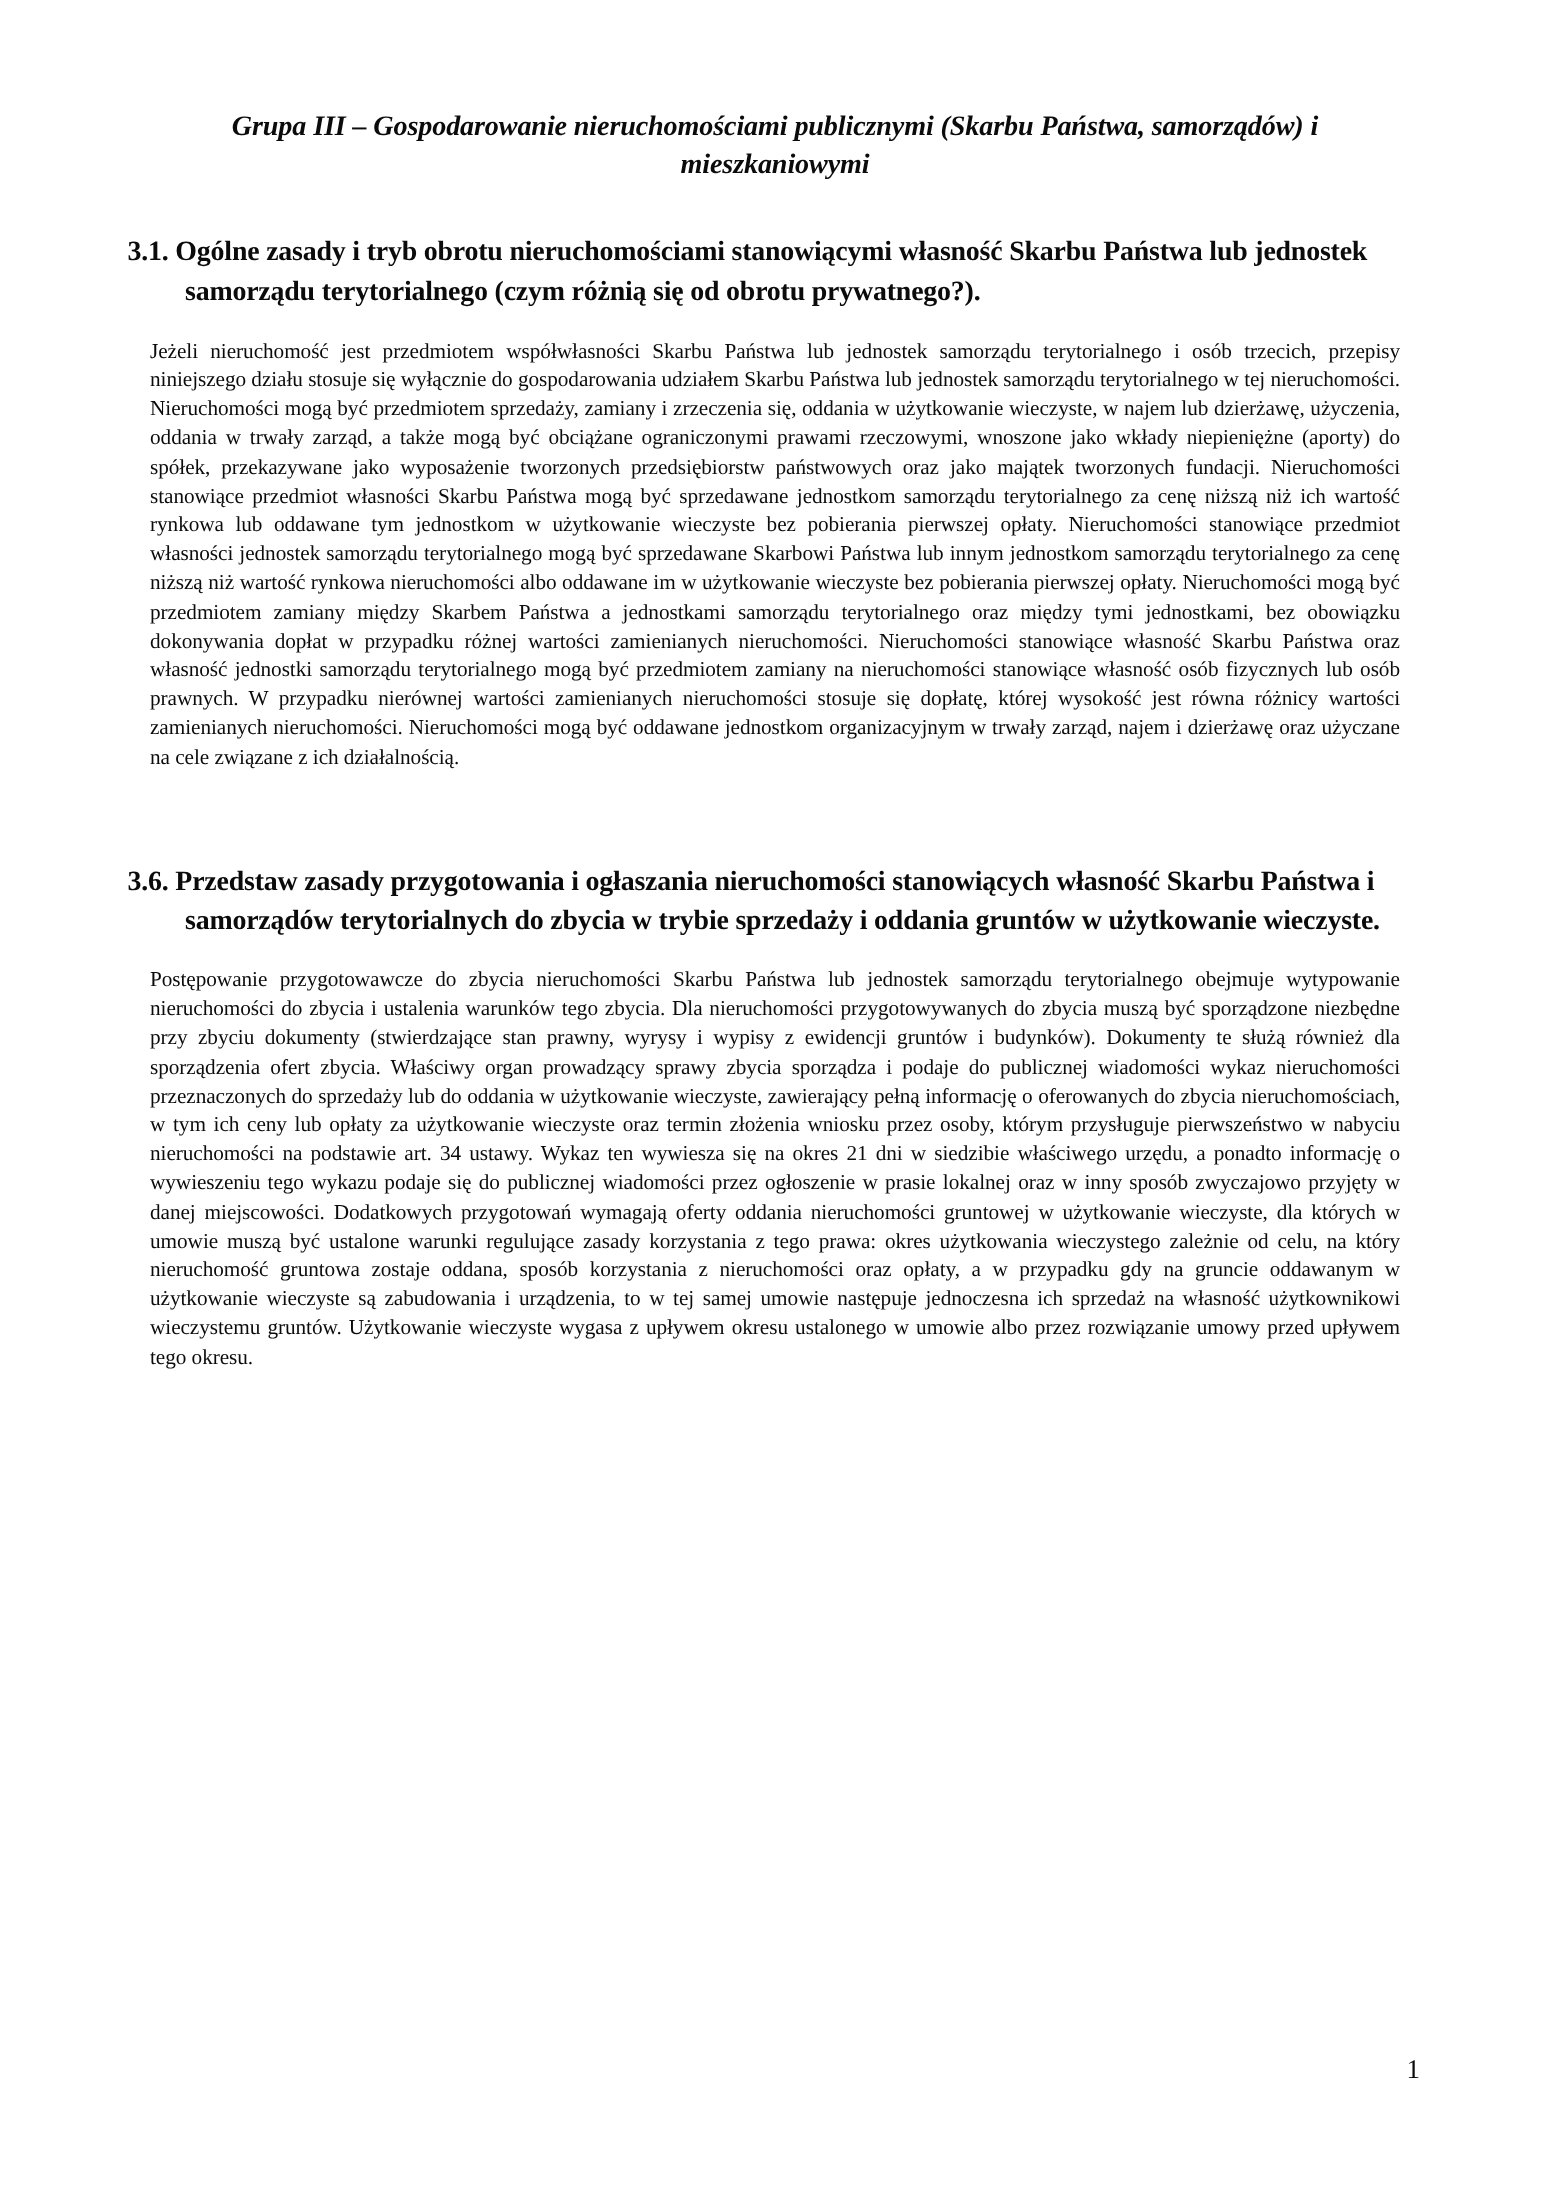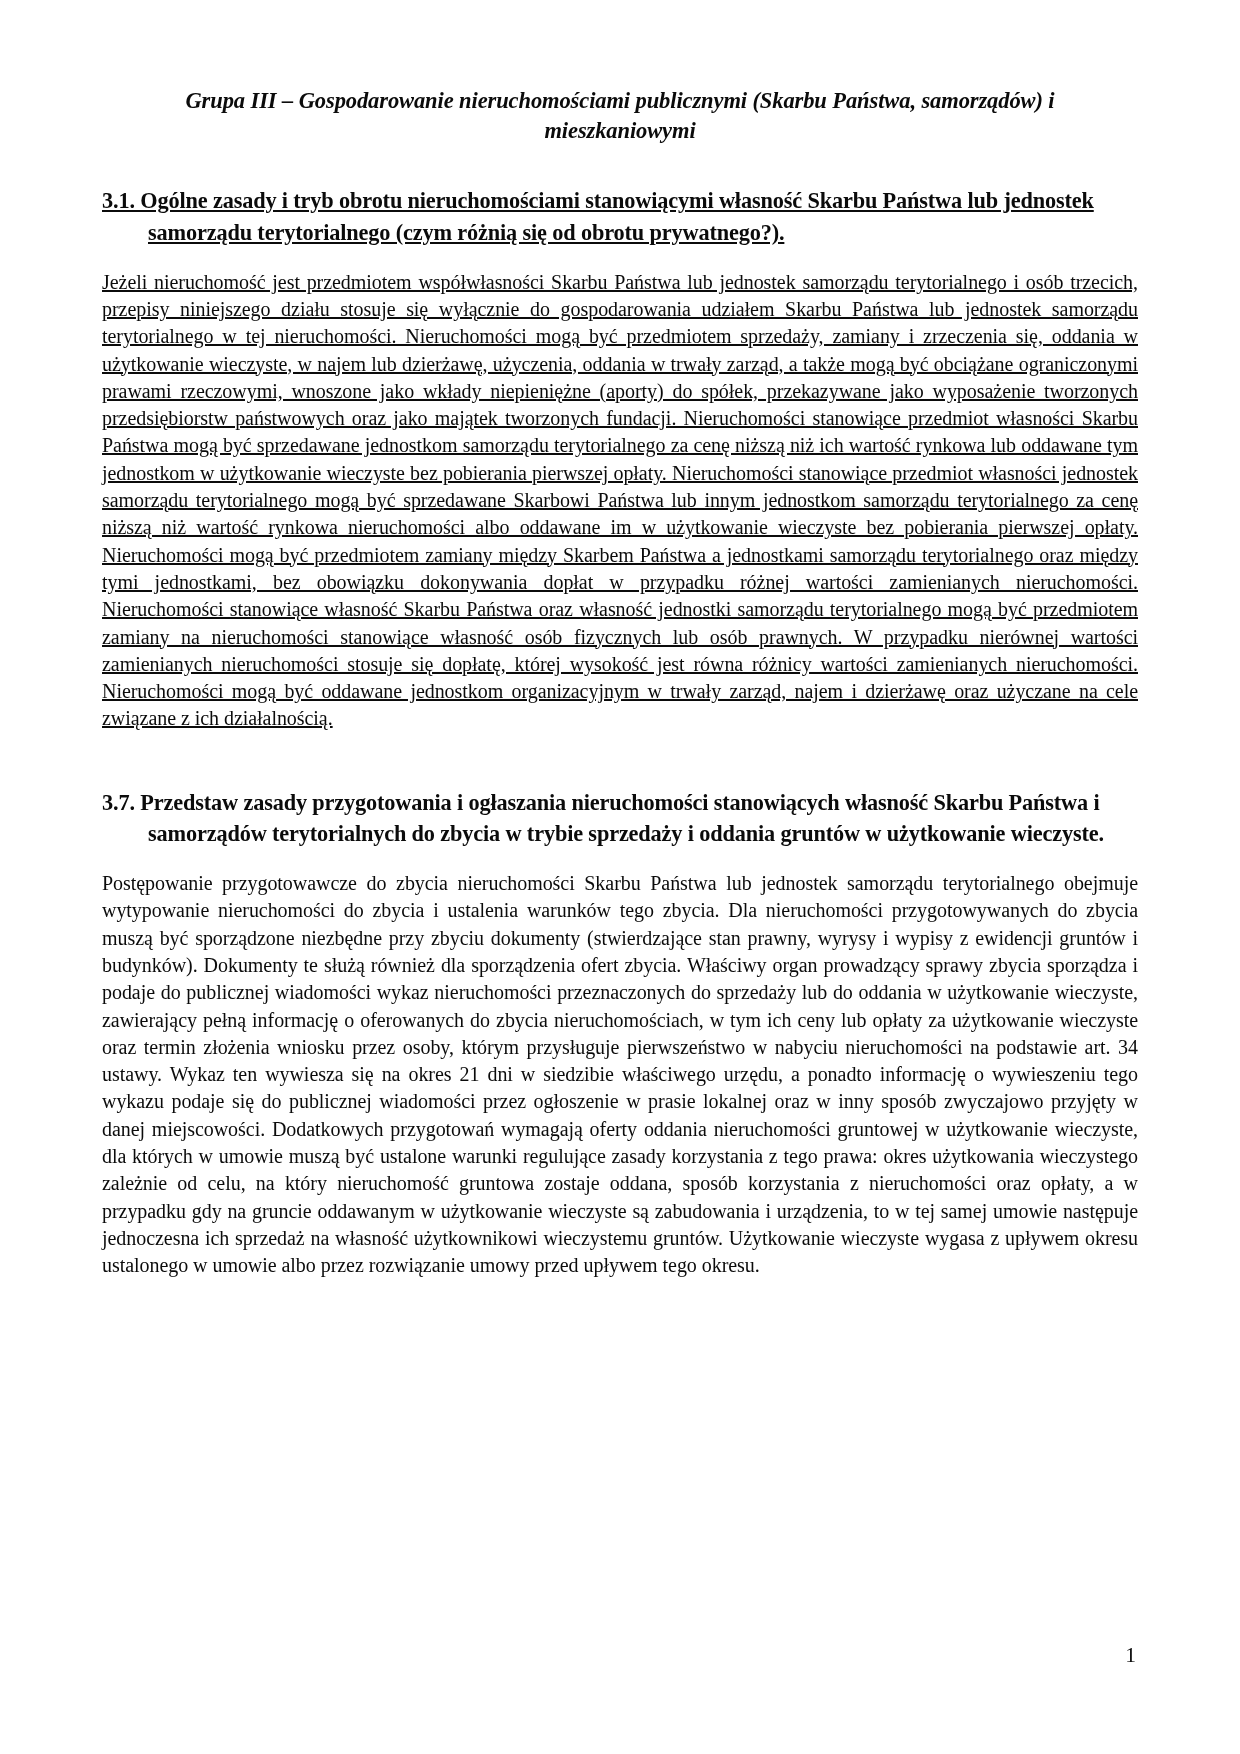--- a/index.html
+++ b/index.html
@@ -34,30 +34,30 @@
   
   .section-heading {
     font-weight: bold;
     font-size: 22.3px;
     line-height: 1.42;
     margin: 0;
     padding-left: 46px;
     text-indent: -46px;
     letter-spacing: -0.15px;
   }
-  .heading-1-wrap { margin-top: 40px; text-decoration: underline; }
+  .heading-1-wrap { margin-top: 40px; }
   .heading-2-wrap { margin-top: 0; }
 
   
   .body-par {
-    font-size: 20px;
+    font-size: 17px;
     line-height: 1.365;
     text-align: justify;
     text-justify: inter-word;
-    margin: 0;
+    margin: 18px;
     letter-spacing: -0.05px;
     -webkit-hyphens: none;
     hyphens: none;
   }
   .par-block { margin-top: 20px; }
   .par-tight { margin-top: 0; }
 
   .gap-large { height: 54px; }
 
   
@@ -78,19 +78,19 @@
   <h1 class="doc-title">Grupa III – Gospodarowanie nieruchomościami publicznymi (Skarbu Państwa, samorządów) i mieszkaniowymi</h1>
 
   <div class="heading-1-wrap">
     <h2 class="section-heading">3.1. Ogólne zasady i tryb obrotu nieruchomościami stanowiącymi własność Skarbu Państwa lub jednostek samorządu terytorialnego (czym różnią się od obrotu prywatnego?).</h2>
     <p class="body-par par-block">Jeżeli nieruchomość jest przedmiotem współwłasności Skarbu Państwa lub jednostek samorządu terytorialnego i osób trzecich, przepisy niniejszego działu stosuje się wyłącznie do gospodarowania udziałem Skarbu Państwa lub jednostek samorządu terytorialnego w tej nieruchomości. Nieruchomości mogą być przedmiotem sprzedaży, zamiany i zrzeczenia się, oddania w użytkowanie wieczyste, w najem lub dzierżawę, użyczenia, oddania w trwały zarząd, a także mogą być obciążane ograniczonymi prawami rzeczowymi, wnoszone jako wkłady niepieniężne (aporty) do spółek, przekazywane jako wyposażenie tworzonych przedsiębiorstw państwowych oraz jako majątek tworzonych fundacji. Nieruchomości stanowiące przedmiot własności Skarbu Państwa mogą być sprzedawane jednostkom samorządu terytorialnego za cenę niższą niż ich wartość rynkowa lub oddawane tym jednostkom w użytkowanie wieczyste bez pobierania pierwszej opłaty. Nieruchomości stanowiące przedmiot własności jednostek samorządu terytorialnego mogą być sprzedawane Skarbowi Państwa lub innym jednostkom samorządu terytorialnego za cenę niższą niż wartość rynkowa nieruchomości albo oddawane im w użytkowanie wieczyste bez pobierania pierwszej opłaty. Nieruchomości mogą być przedmiotem zamiany między Skarbem Państwa a jednostkami samorządu terytorialnego oraz między tymi jednostkami, bez obowiązku dokonywania dopłat w przypadku różnej wartości zamienianych nieruchomości. Nieruchomości stanowiące własność Skarbu Państwa oraz własność jednostki samorządu terytorialnego mogą być przedmiotem zamiany na nieruchomości stanowiące własność osób fizycznych lub osób prawnych. W przypadku nierównej wartości zamienianych nieruchomości stosuje się dopłatę, której wysokość jest równa różnicy wartości zamienianych nieruchomości. Nieruchomości mogą być oddawane jednostkom organizacyjnym w trwały zarząd, najem i dzierżawę oraz użyczane na cele związane z ich działalnością.</p>
   </div>
 
   <div class="gap-large"></div>
 
   <div class="heading-2-wrap">
-    <h2 class="section-heading">3.7. Przedstaw zasady przygotowania i ogłaszania nieruchomości stanowiących własność Skarbu Państwa i samorządów terytorialnych do zbycia w trybie sprzedaży i oddania gruntów w użytkowanie wieczyste.</h2>
+    <h2 class="section-heading">3.6. Przedstaw zasady przygotowania i ogłaszania nieruchomości stanowiących własność Skarbu Państwa i samorządów terytorialnych do zbycia w trybie sprzedaży i oddania gruntów w użytkowanie wieczyste.</h2>
     <p class="body-par par-block">Postępowanie przygotowawcze do zbycia nieruchomości Skarbu Państwa lub jednostek samorządu terytorialnego obejmuje wytypowanie nieruchomości do zbycia i ustalenia warunków tego zbycia. Dla nieruchomości przygotowywanych do zbycia muszą być sporządzone niezbędne przy zbyciu dokumenty (stwierdzające stan prawny, wyrysy i wypisy z ewidencji gruntów i budynków). Dokumenty te służą również dla sporządzenia ofert zbycia. Właściwy organ prowadzący sprawy zbycia sporządza i podaje do publicznej wiadomości wykaz nieruchomości przeznaczonych do sprzedaży lub do oddania w użytkowanie wieczyste, zawierający pełną informację o oferowanych do zbycia nieruchomościach, w tym ich ceny lub opłaty za użytkowanie wieczyste oraz termin złożenia wniosku przez osoby, którym przysługuje pierwszeństwo w nabyciu nieruchomości na podstawie art. 34 ustawy. Wykaz ten wywiesza się na okres 21 dni w siedzibie właściwego urzędu, a ponadto informację o wywieszeniu tego wykazu podaje się do publicznej wiadomości przez ogłoszenie w prasie lokalnej oraz w inny sposób zwyczajowo przyjęty w danej miejscowości. Dodatkowych przygotowań wymagają oferty oddania nieruchomości gruntowej w użytkowanie wieczyste, dla których w umowie muszą być ustalone warunki regulujące zasady korzystania z tego prawa: okres użytkowania wieczystego zależnie od celu, na który nieruchomość gruntowa zostaje oddana, sposób korzystania z nieruchomości oraz opłaty, a w przypadku gdy na gruncie oddawanym w użytkowanie wieczyste są zabudowania i urządzenia, to w tej samej umowie następuje jednoczesna ich sprzedaż na własność użytkownikowi wieczystemu gruntów. Użytkowanie wieczyste wygasa z upływem okresu ustalonego w umowie albo przez rozwiązanie umowy przed upływem tego okresu.</p>
   </div>
 
   <div class="page-number">1</div>
 
 </div>
 
 </body></html>

